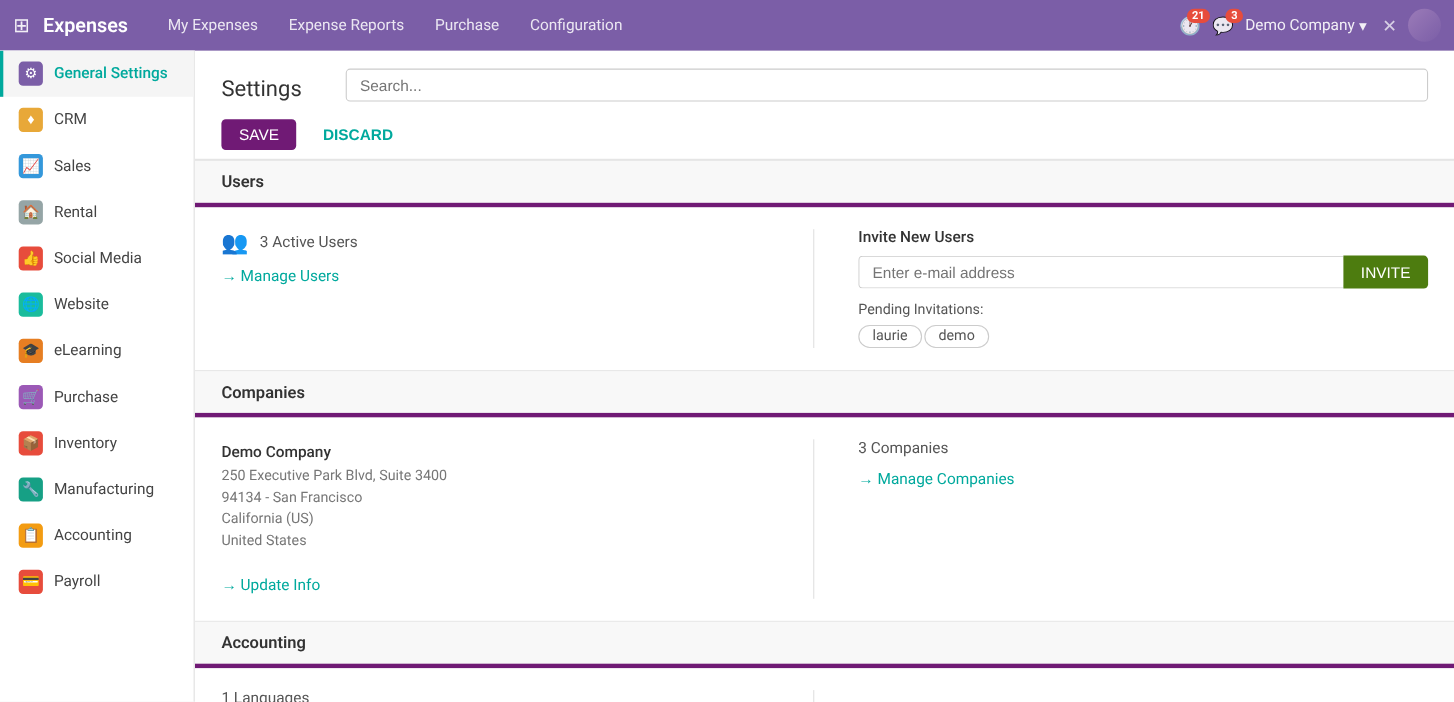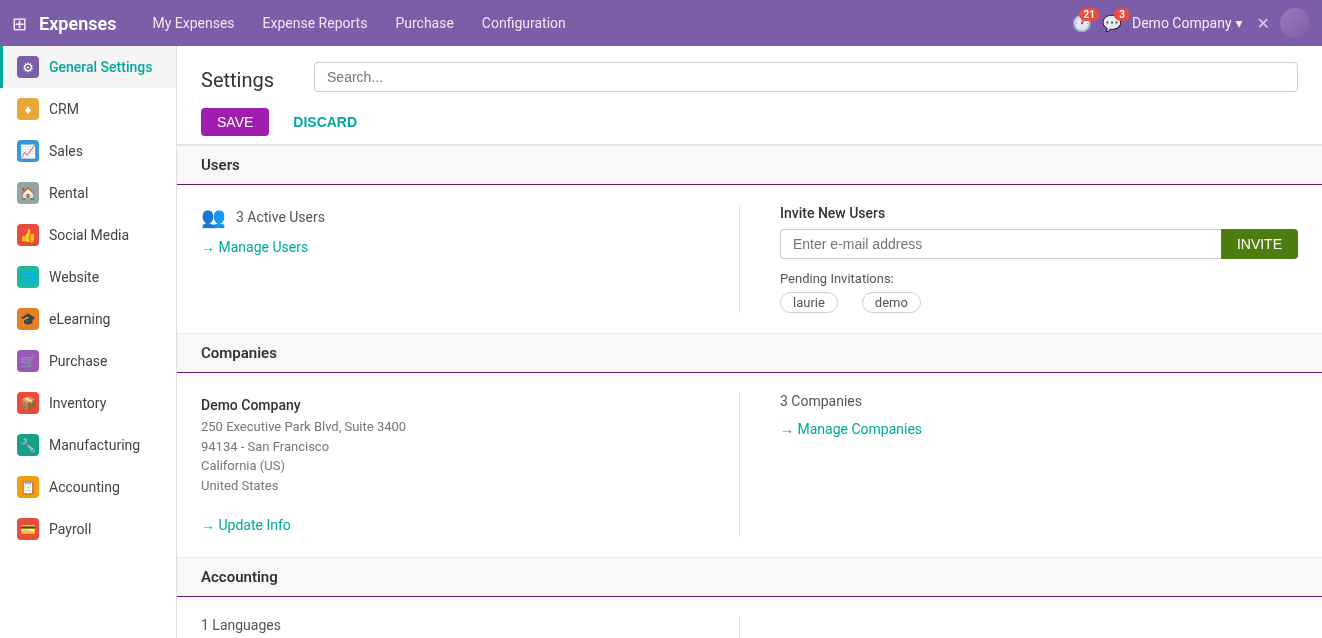--- a/index.html
+++ b/index.html
@@ -173,21 +173,21 @@
 
     
     .action-bar {
       padding: 8px 24px;
       display: flex;
       gap: 8px;
       background: #fff;
       border-bottom: 1px solid #e0e0e0;
     }
     .btn-save {
-      background: #a21caf;
+      background: #701a75;
       color: white;
       border: none;
       padding: 6px 16px;
       border-radius: 4px;
       font-size: 14px;
       font-weight: 500;
       cursor: pointer;
     }
     .btn-discard {
       background: transparent;
@@ -204,21 +204,21 @@
     .section {
       margin: 0;
     }
     .section-header {
       background: #f8f8f8;
       padding: 10px 24px;
       font-size: 15px;
       font-weight: 600;
       color: #333;
       border-top: 1px solid #e8e8e8;
-      border-bottom: 1px solid #701a75;
+      border-bottom: 4px solid #701a75;
     }
     .section-body {
       padding: 20px 24px;
       display: flex;
       gap: 0;
     }
     .section-left {
       flex: 1;
       padding-right: 20px;
       border-right: 1px solid #e0e0e0;
@@ -278,21 +278,21 @@
       font-weight: 500;
     }
 
     .pending-label {
       font-size: 13px;
       color: #555;
       margin-bottom: 6px;
     }
     .pending-tags {
       display: flex;
-      gap: 24px;
+      gap: 2px;
       flex-wrap: wrap;
     }
     .pending-tag {
       border: 1px solid #ccc;
       border-radius: 20px;
       padding: 2px 12px;
       font-size: 13px;
       color: #555;
     }
 

